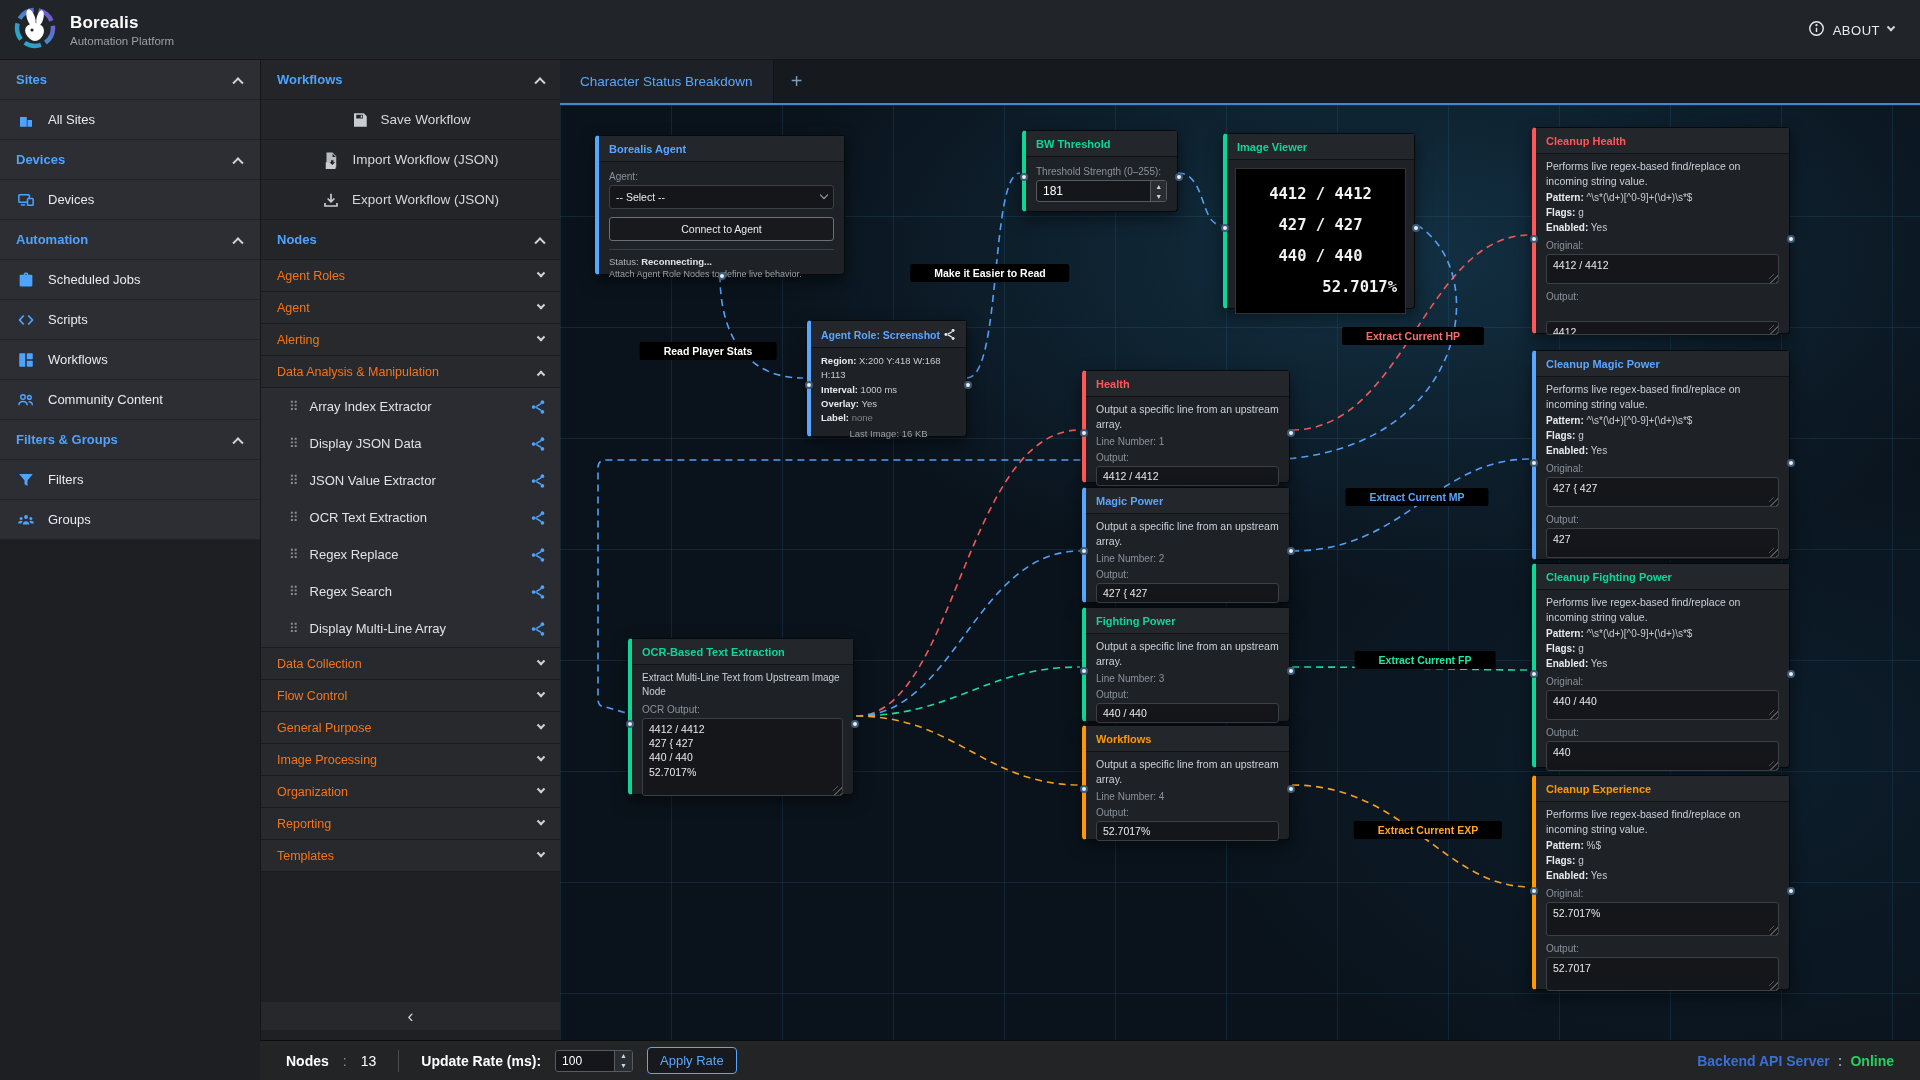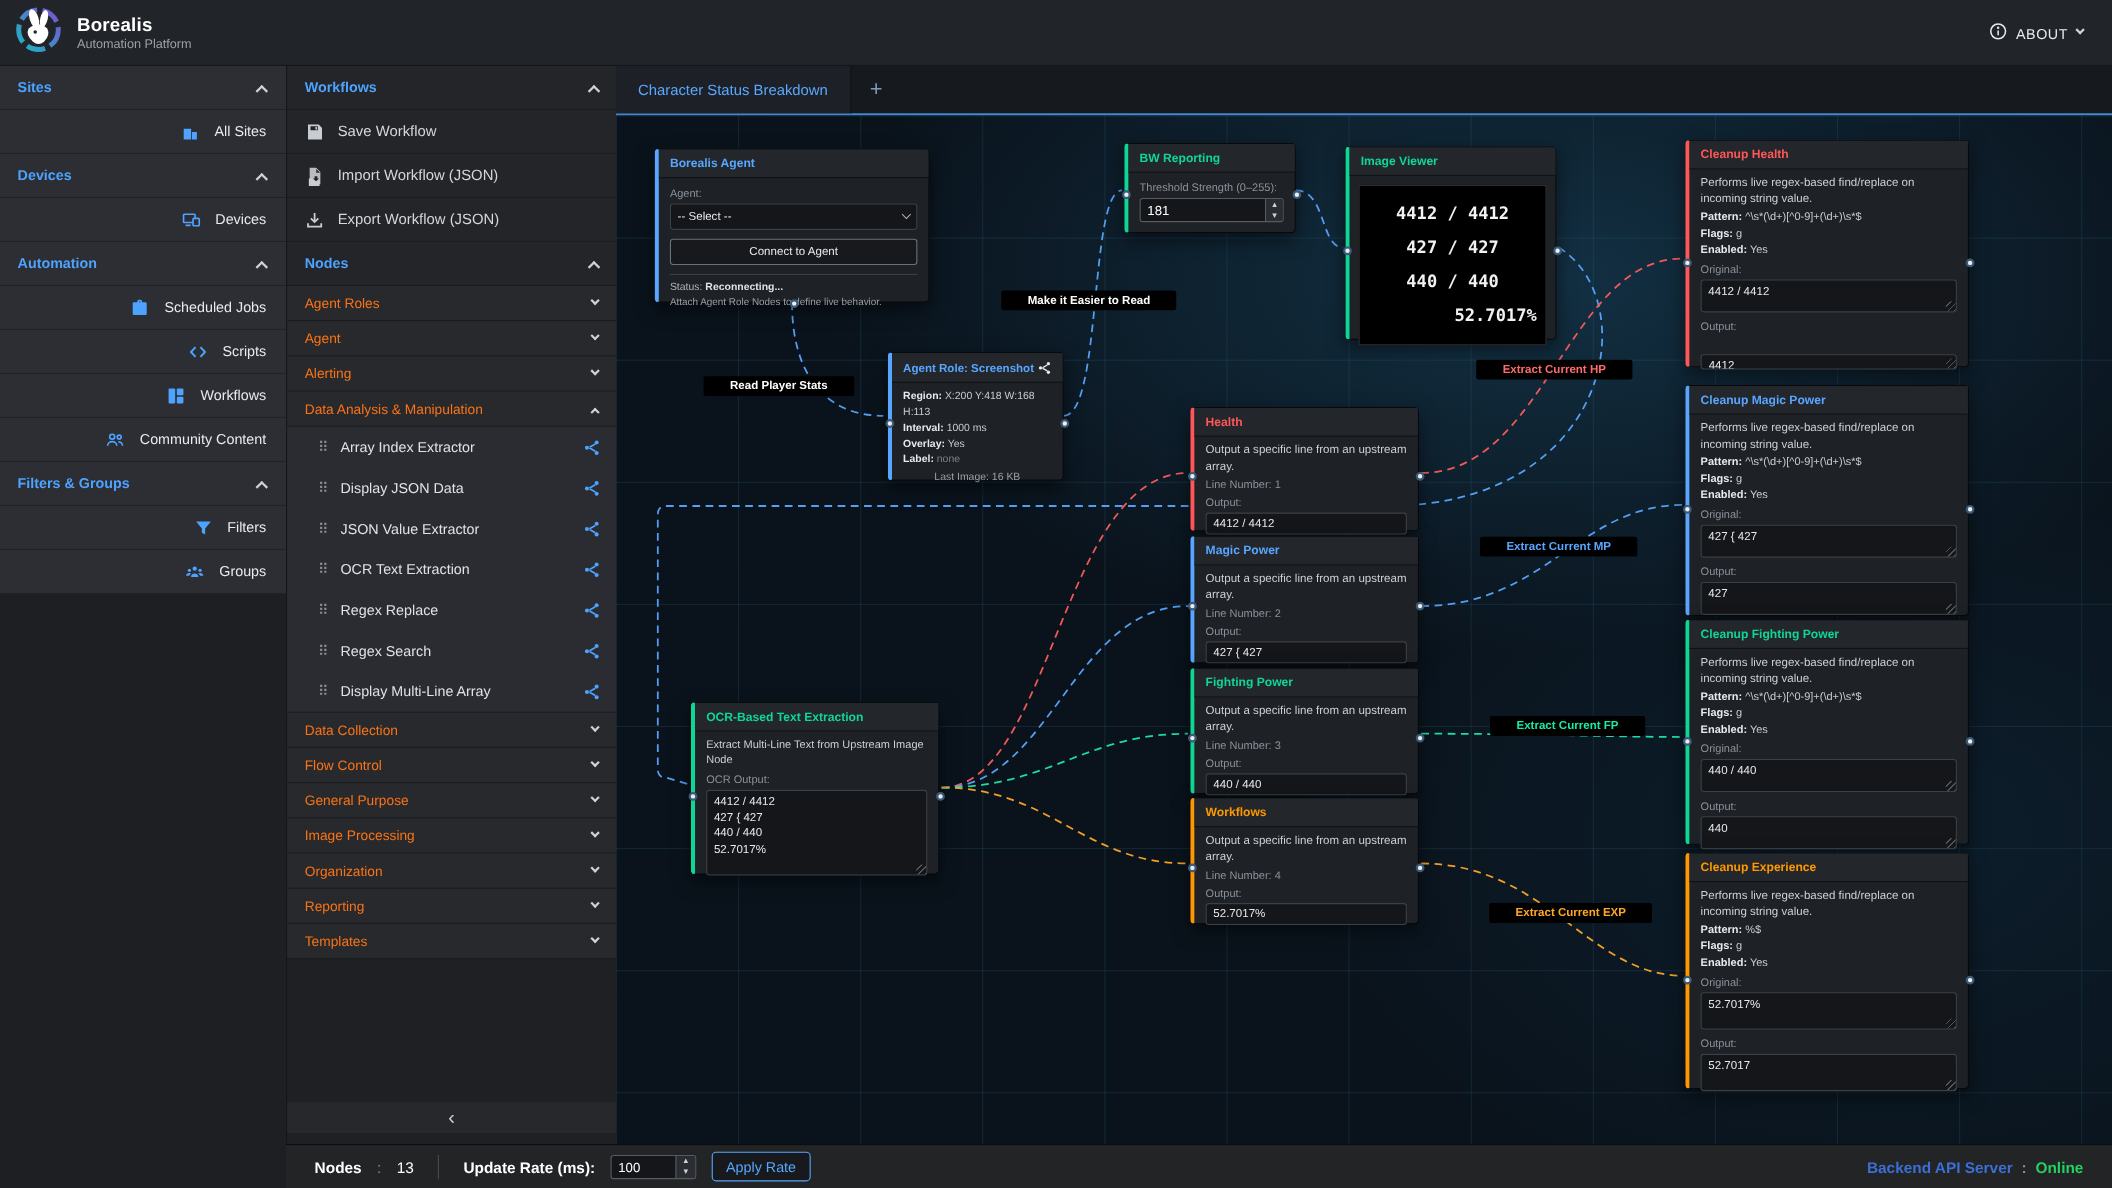--- a/index.html
+++ b/index.html
@@ -21,31 +21,31 @@
     display:inline-block; }
   .chv.up { transform:rotate(-135deg) translate(-2px,-2px); }
   .chv.down { transform:rotate(45deg) translate(-2px,-2px); }
   .chv.sm { width:6px; height:6px; }
 
   
   #nav { position:absolute; left:0; top:60px; width:260px; height:1020px; background:#1d1f22; }
   .nav-row { height:40px; display:flex; align-items:center; padding:0 18px 0 16px;
     background:#2c2e33; border-bottom:1px solid #202225; }
   .nav-head { font-weight:bold; font-size:13px; color:#4da3ff; justify-content:space-between; cursor:pointer; }
-  .nav-item { font-size:13px; color:#e8eaed; gap:12px; cursor:pointer;justify-content:flex-end; }
+  .nav-item { font-size:13px; color:#e8eaed; gap:12px; cursor:pointer; }
   .nav-item .ic { width:20px; height:20px; color:#4da3ff; flex:0 0 20px; display:flex; align-items:center; justify-content:center; }
   .nav-item .ic svg { width:18px; height:18px; }
 
   
   #palette { position:absolute; left:260px; top:60px; width:300px; height:980px;
     background:#1e2023; border-left:1px solid #141618; }
   .pal-row { height:40px; display:flex; align-items:center; padding:0 16px;
     background:#232528; border-bottom:1px solid #1a1c1f; }
   .pal-head { font-weight:bold; font-size:13px; color:#4da3ff; justify-content:space-between; cursor:pointer; }
-  .pal-action { gap:12px; font-size:13.5px; color:#d5d7da; cursor:pointer; }
+  .pal-action { gap:12px; font-size:13.5px; color:#d5d7da; cursor:pointer;justify-content:center; }
   .pal-action .ic { width:18px; height:18px; color:#c9cdd2; }
   .pal-action .ic svg { width:18px; height:18px; }
   .pal-cat { height:32px; background:#27292d; color:#f97316; font-size:12.5px;
     justify-content:space-between; cursor:pointer; }
   .pal-panel { background:#2a2c31; border-bottom:1px solid #1a1c1f; }
   .pal-node { height:37px; display:flex; align-items:center; gap:12px; padding:0 14px 0 28px;
     font-size:13px; color:#e0e2e5; cursor:grab; }
   .pal-node .drag { color:#8b8f94; font-size:13px; letter-spacing:-1px; }
   .pal-node .lbl { flex:1; }
   .pal-node .share { width:16px; height:16px; color:#4da3ff; }
@@ -477,21 +477,21 @@
         <span>Status:</span>
         <b style="color:#dfe3e7;">Reconnecting...</b>
       </div>
       <div style="font-size:9px; color:#9aa0a6; margin-top:2px;">Attach Agent Role Nodes to define live behavior.</div>
     </div>
     <span class="dot b"></span>
   </div>
 
   <div class="node acc-green" style="left:462px; top:25px; width:156px; height:82px;">
     <div class="title">
-        <span>BW Reporting</span>
+        <span>BW Threshold</span>
       </div>
     <div class="body" style="padding-top:4px;">
       <div class="lab">Threshold Strength (0–255):</div>
       <span class="spinwrap" style="width:100%;">
         <input style="width: 100%;" value="181">
         <span class="spin">
             <span>▲</span>
             <span>▼</span>
           </span>
       </span>

